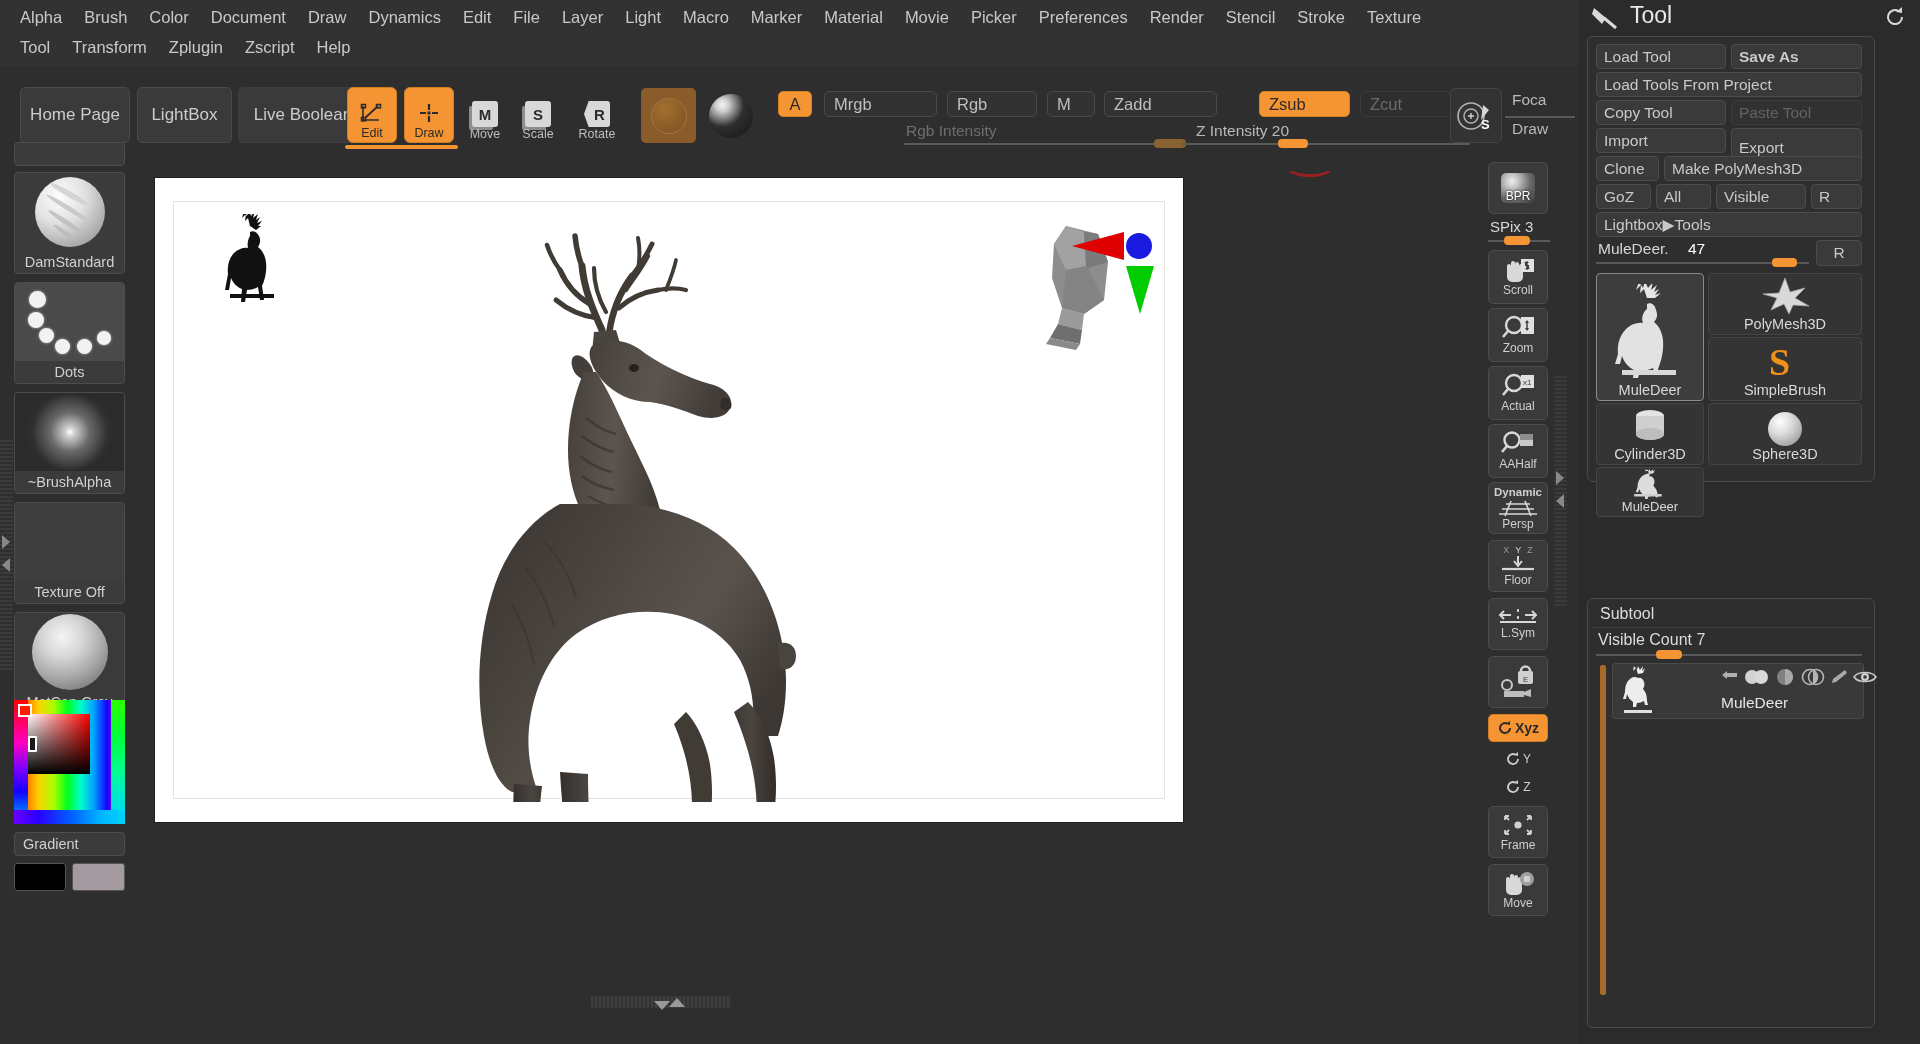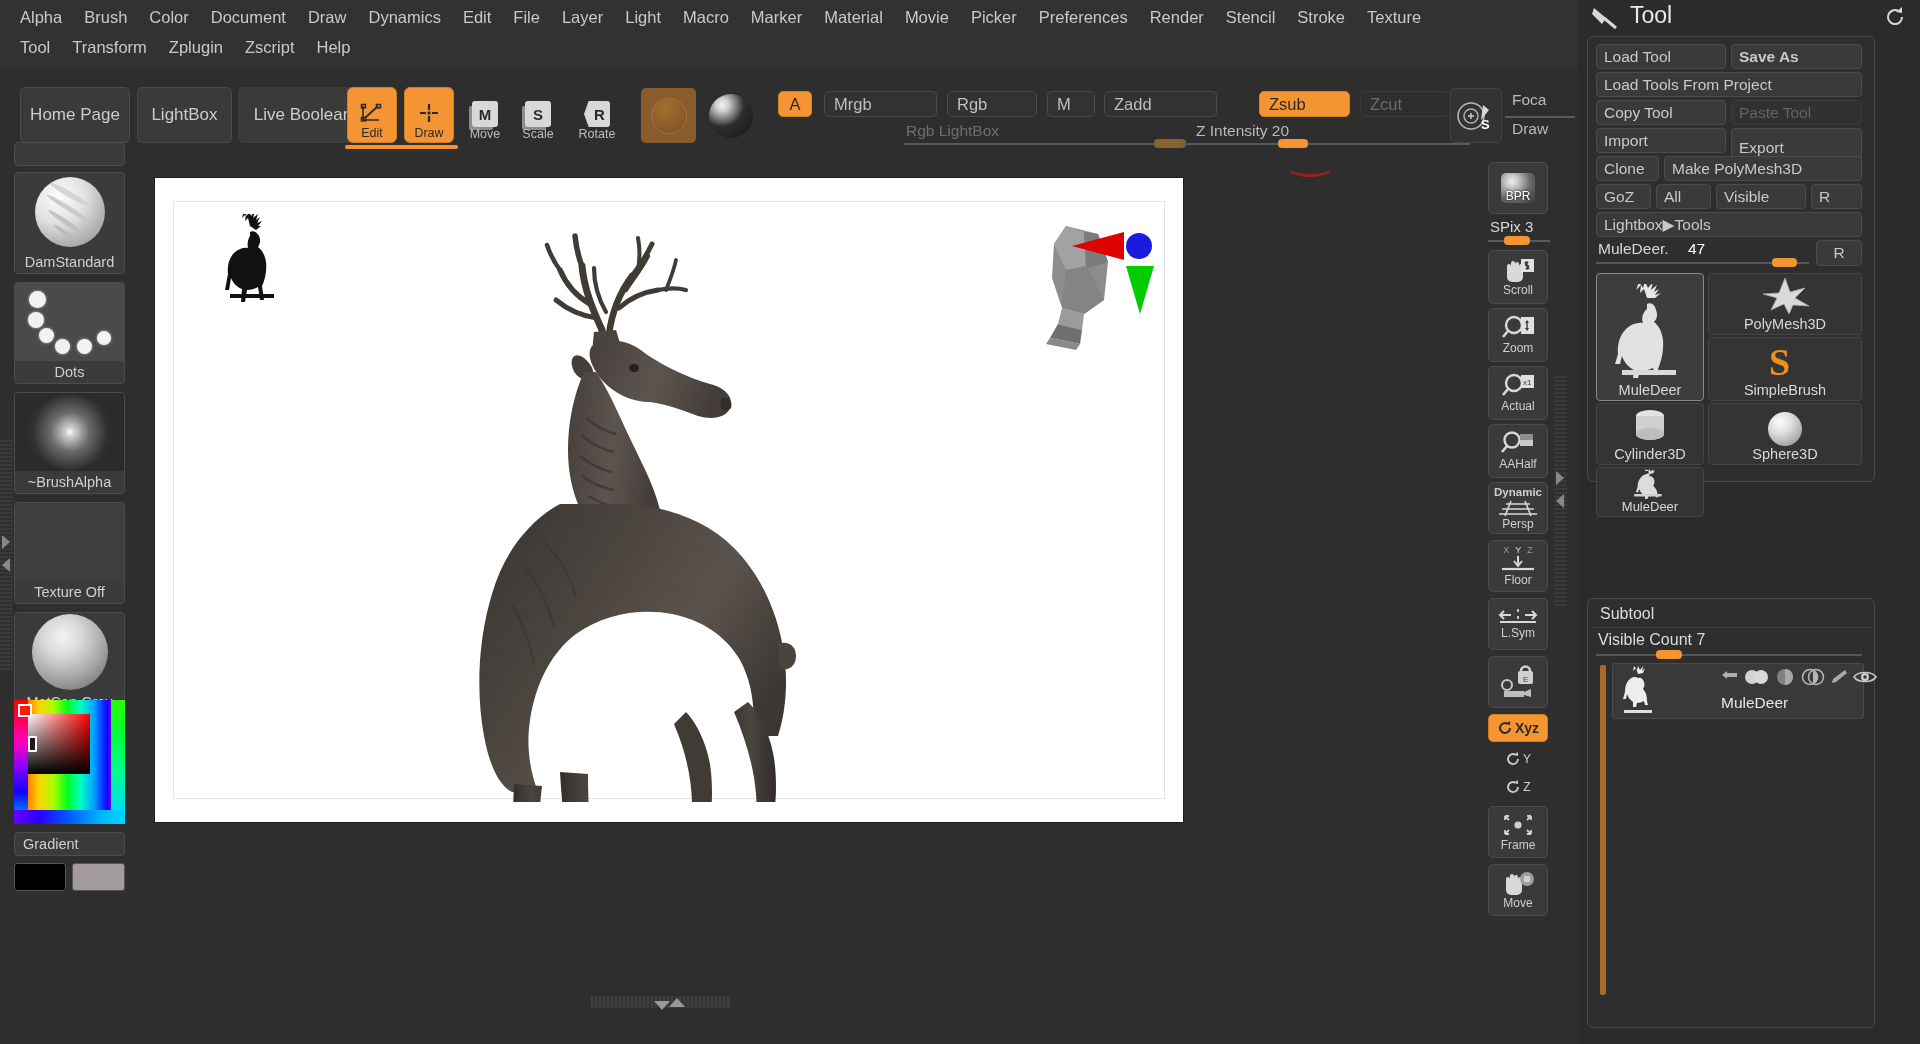--- a/index.html
+++ b/index.html
@@ -321,21 +321,21 @@
 
     <div class="mode-btn on" style="left:778px;top:25px;width:34px;height:26px;justify-content:center;padding-left:0;">A</div>
     <div class="mode-btn" style="left:824px;top:25px;width:113px;height:26px;">Mrgb</div>
     <div class="mode-btn" style="left:947px;top:25px;width:90px;height:26px;">Rgb</div>
     <div class="mode-btn" style="left:1047px;top:25px;width:48px;height:26px;">M</div>
     <div class="mode-btn" style="left:1104px;top:25px;width:113px;height:26px;">Zadd</div>
     <div class="mode-btn on" style="left:1259px;top:25px;width:91px;height:26px;">Zsub</div>
     <div class="mode-btn dim" style="left:1360px;top:25px;width:91px;height:26px;">Zcut</div>
 
     <div class="slider-wrap" style="left:900px;top:56px;width:300px;height:26px;">
-      <div class="slider-label dim" style="left:6px;top:0;">Rgb LightBox</div>
+      <div class="slider-label dim" style="left:6px;top:0;">Rgb Intensity</div>
       <div class="slider-track" style="left:4px;top:21px;width:292px;"></div>
       <div class="slider-knob dim" style="left:254px;top:17px;width:32px;"></div>
     </div>
 
     <div class="slider-wrap" style="left:1182px;top:56px;width:290px;height:26px;">
       <div class="slider-label" style="left:14px;top:0;">Z Intensity 20</div>
       <div class="slider-track" style="left:0;top:21px;width:288px;"></div>
       <div class="slider-knob" style="left:96px;top:17px;width:30px;"></div>
     </div>
 

